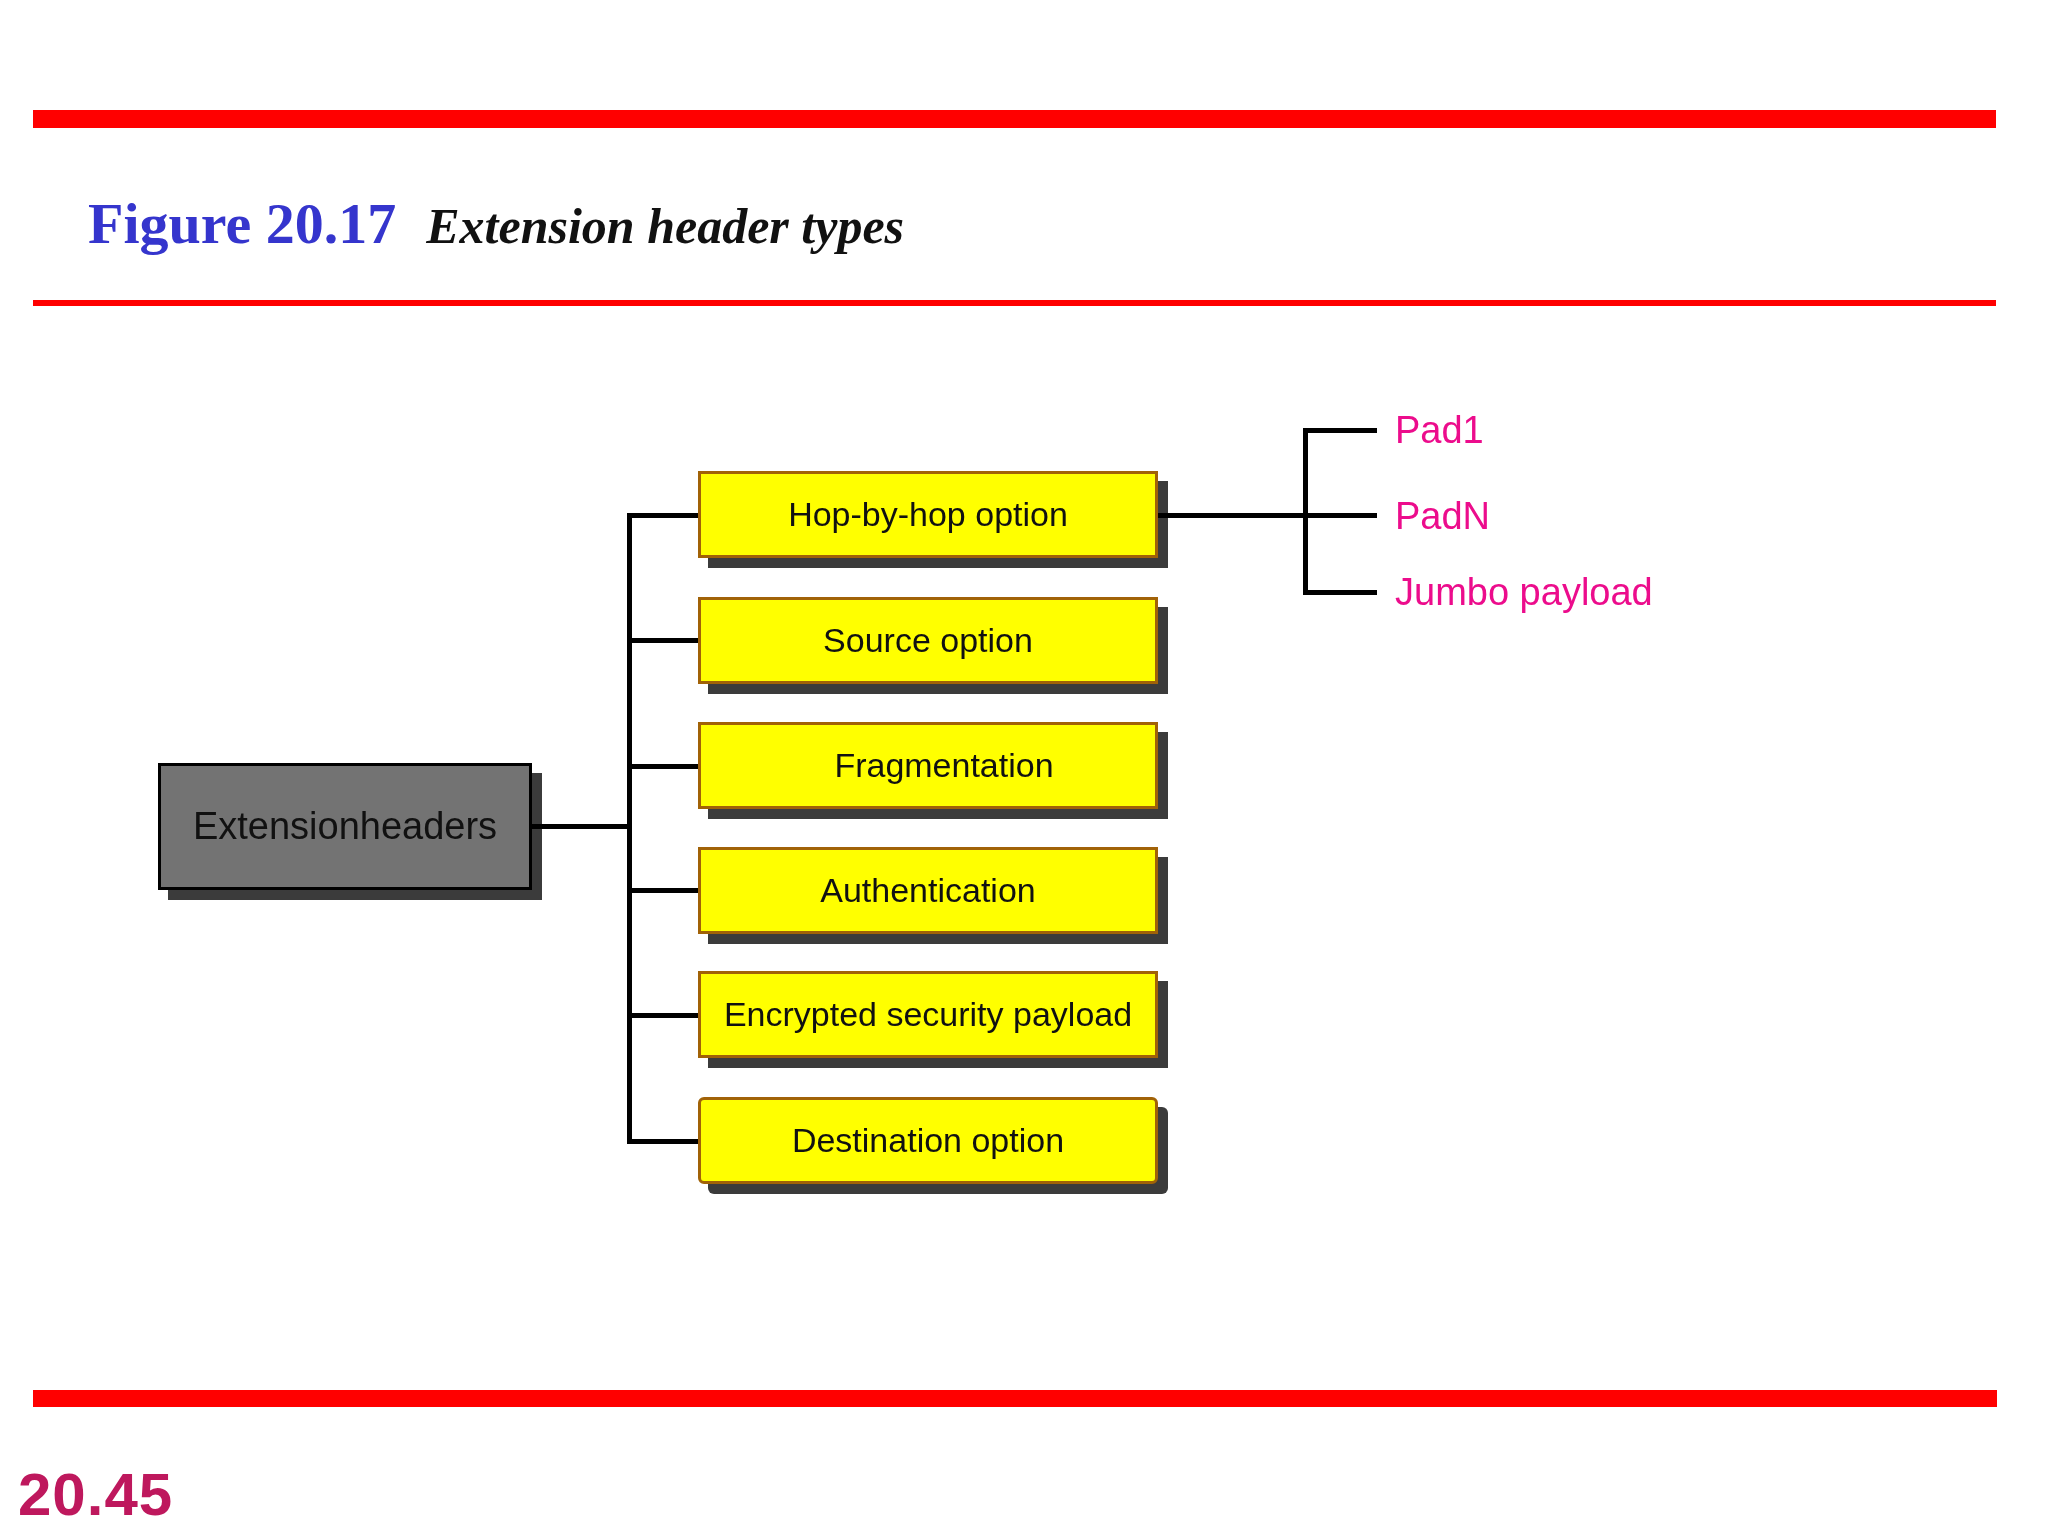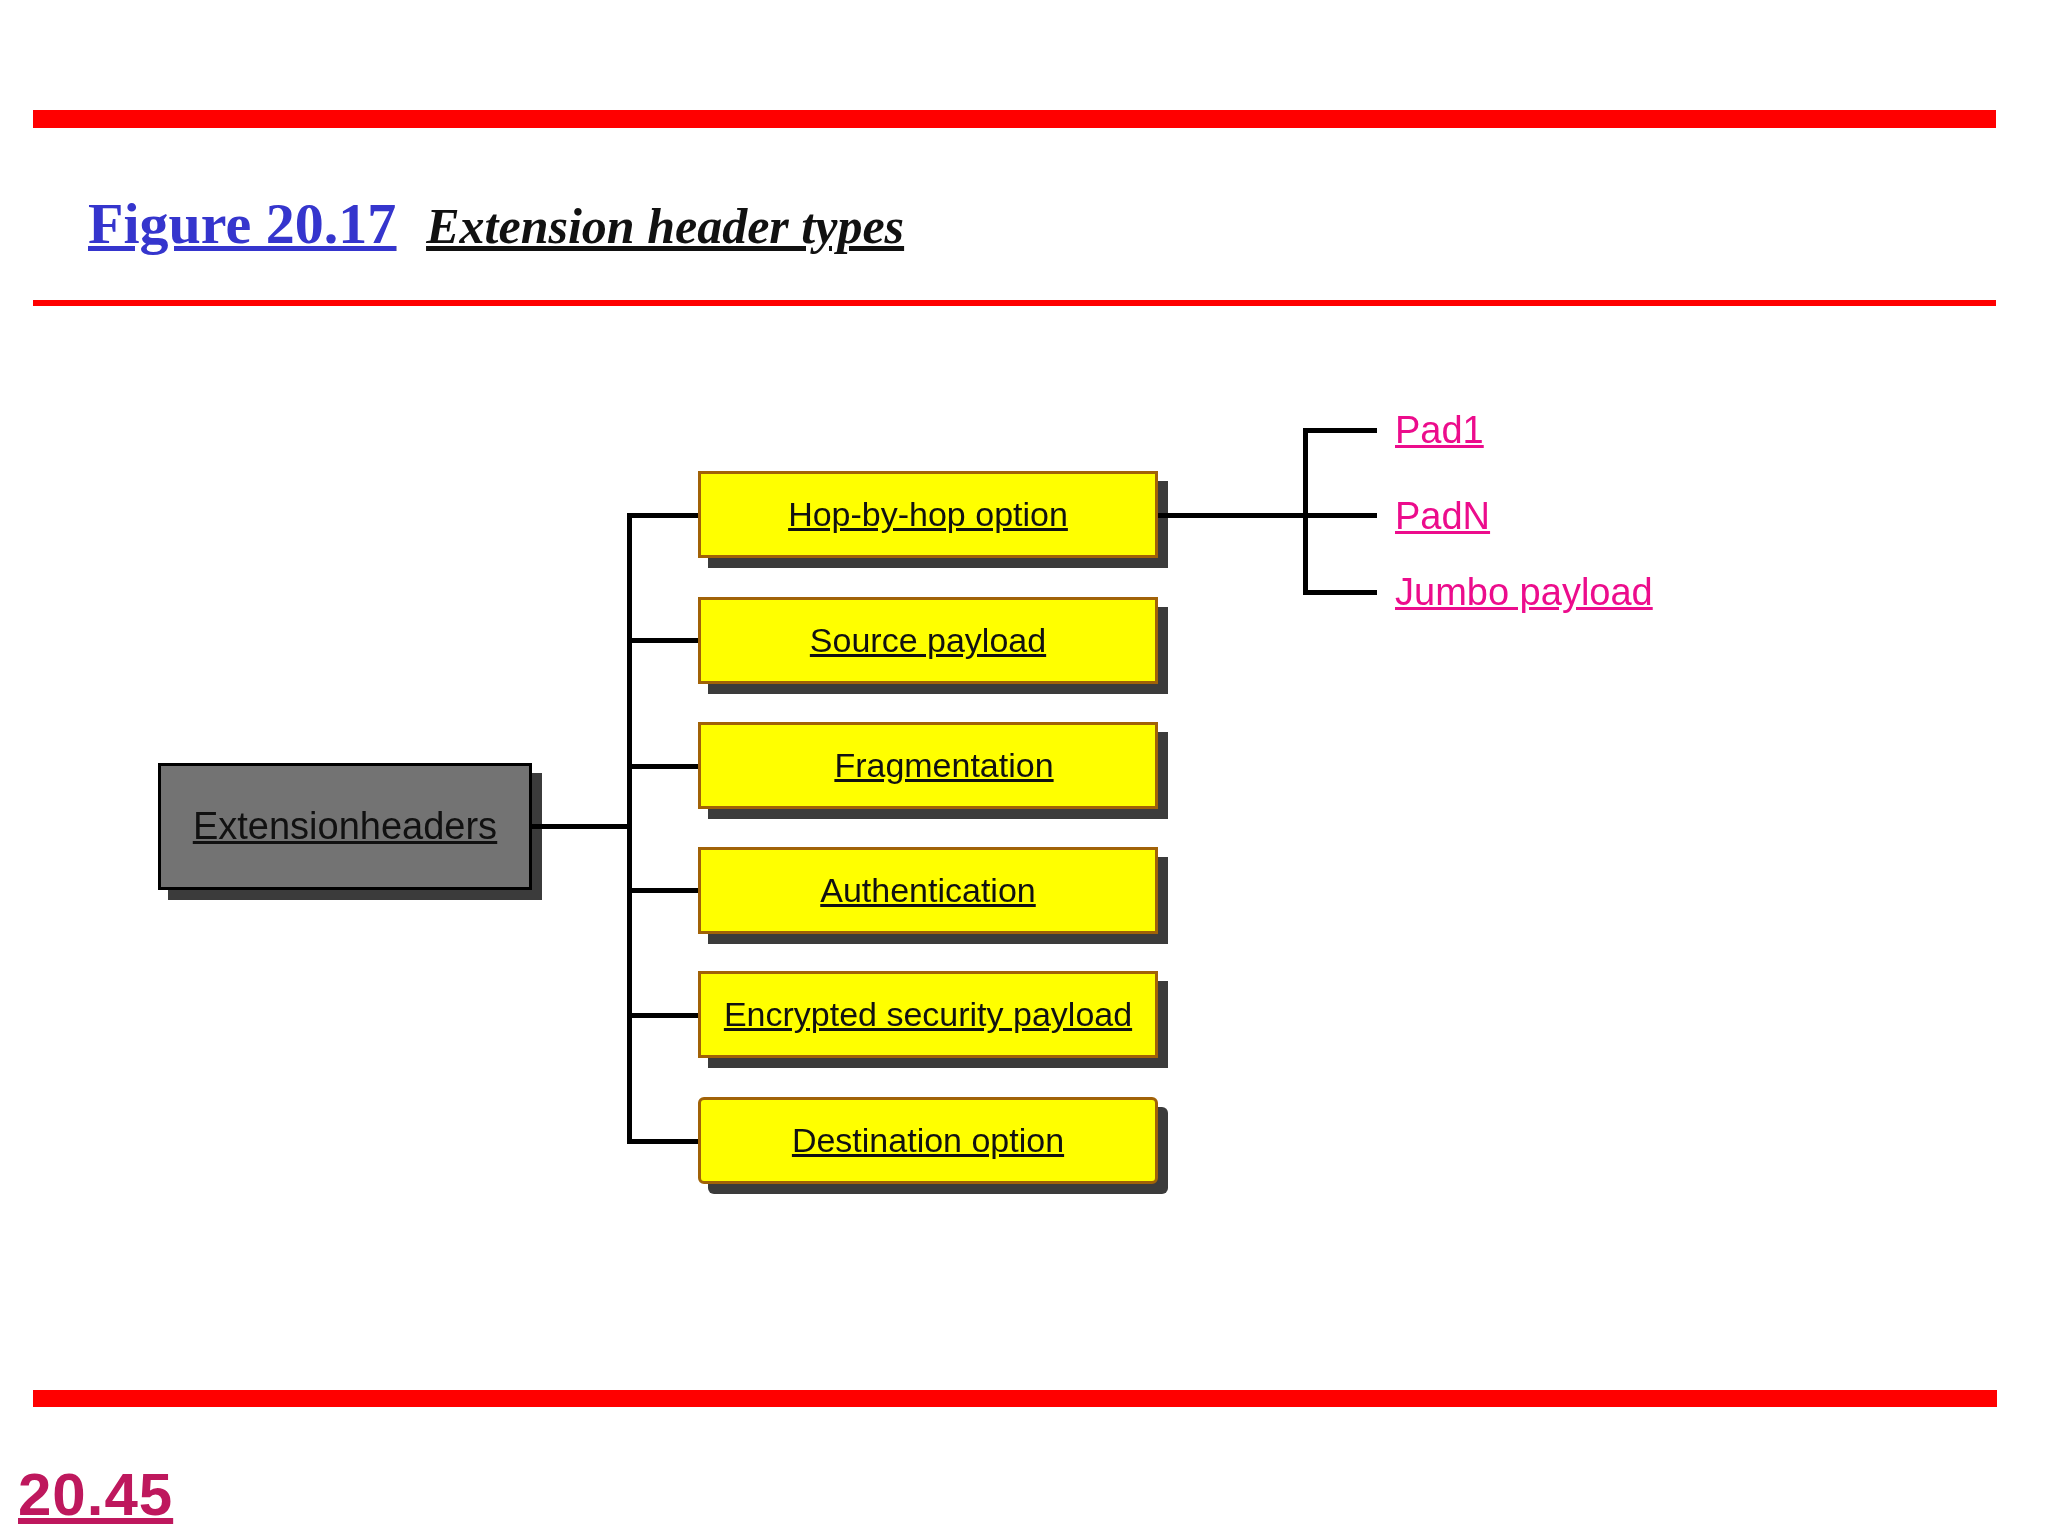--- a/index.html
+++ b/index.html
@@ -2,21 +2,21 @@
 <html style="--accent-red: #FF0000; --title-blue: #3535CD; --box-yellow: #FFFF00; --option-pink: #EC0C8C; --shadow-gray: #3B3B3B;"><head>
 <meta charset="utf-8">
 <style>
   :root{
     --accent-red:#FF0000;
     --title-blue:#3535CD;
     --box-yellow:#FFFF00;
     --option-pink:#EC0C8C;
     --shadow-gray:#3B3B3B;
   }
-  *{margin:0;padding:0;box-sizing:border-box;text-decoration:underline;}
+  *{margin:0;padding:0;box-sizing:border-box;}
   html,body{background:#ffffff;}
   #stage{
     position:relative;
     width:2048px;height:1536px;
     background:#ffffff;
     overflow:hidden;
     font-family:"Liberation Sans",sans-serif;
   }
   
   .bar{position:absolute;background:var(--accent-red);}
@@ -99,21 +99,21 @@
   <div class="line conn-root"></div>
   <div class="line trunk-left"></div>
   <div class="line branch branch1"></div>
   <div class="line branch branch2"></div>
   <div class="line branch branch3"></div>
   <div class="line branch branch4"></div>
   <div class="line branch branch5"></div>
   <div class="line branch branch6"></div>
 
   <div class="ybox ybox1">Hop-by-hop option</div>
-  <div class="ybox ybox2">Source payload</div>
+  <div class="ybox ybox2">Source option</div>
   <div class="ybox ybox3">Fragmentation</div>
   <div class="ybox ybox4">Authentication</div>
   <div class="ybox ybox5">Encrypted security payload</div>
   <div class="ybox ybox6">Destination option</div>
 
   <div class="line conn-right"></div>
   <div class="line trunk-right"></div>
   <div class="line tick-top"></div>
   <div class="line tick-bottom"></div>
   <div class="opt-label opt1">Pad1</div>

